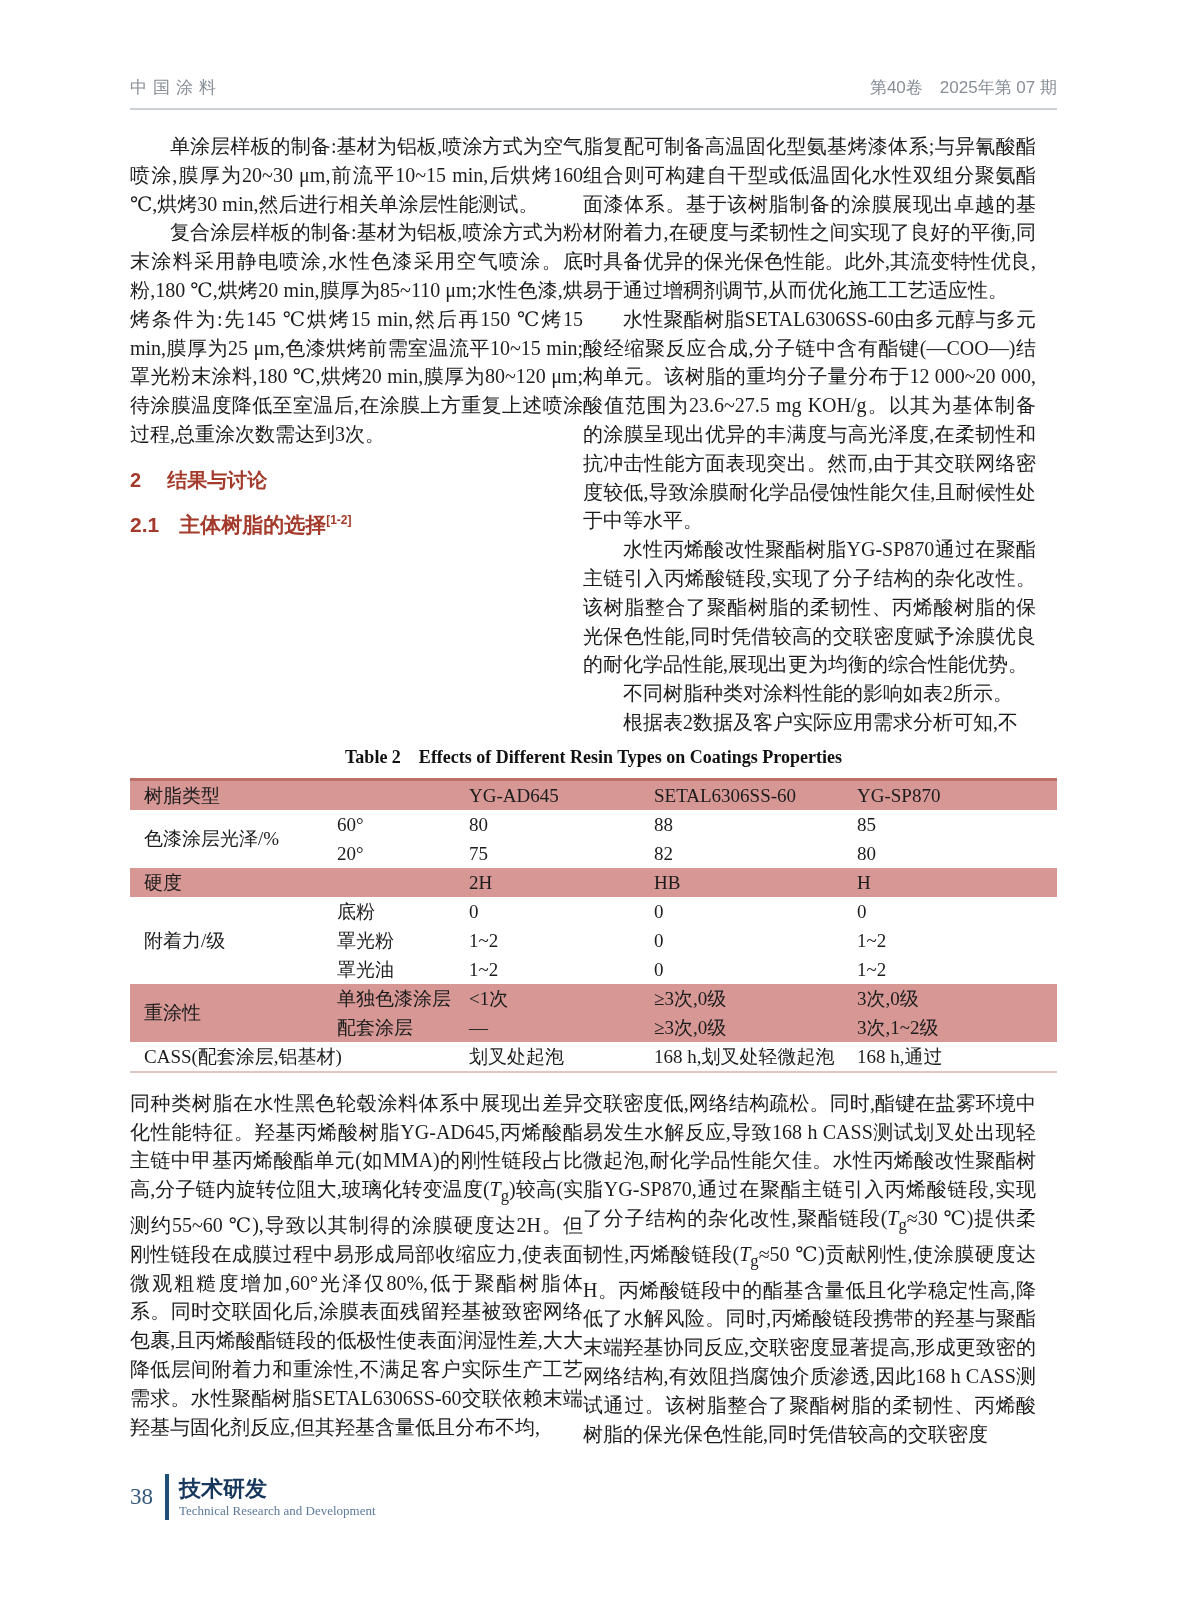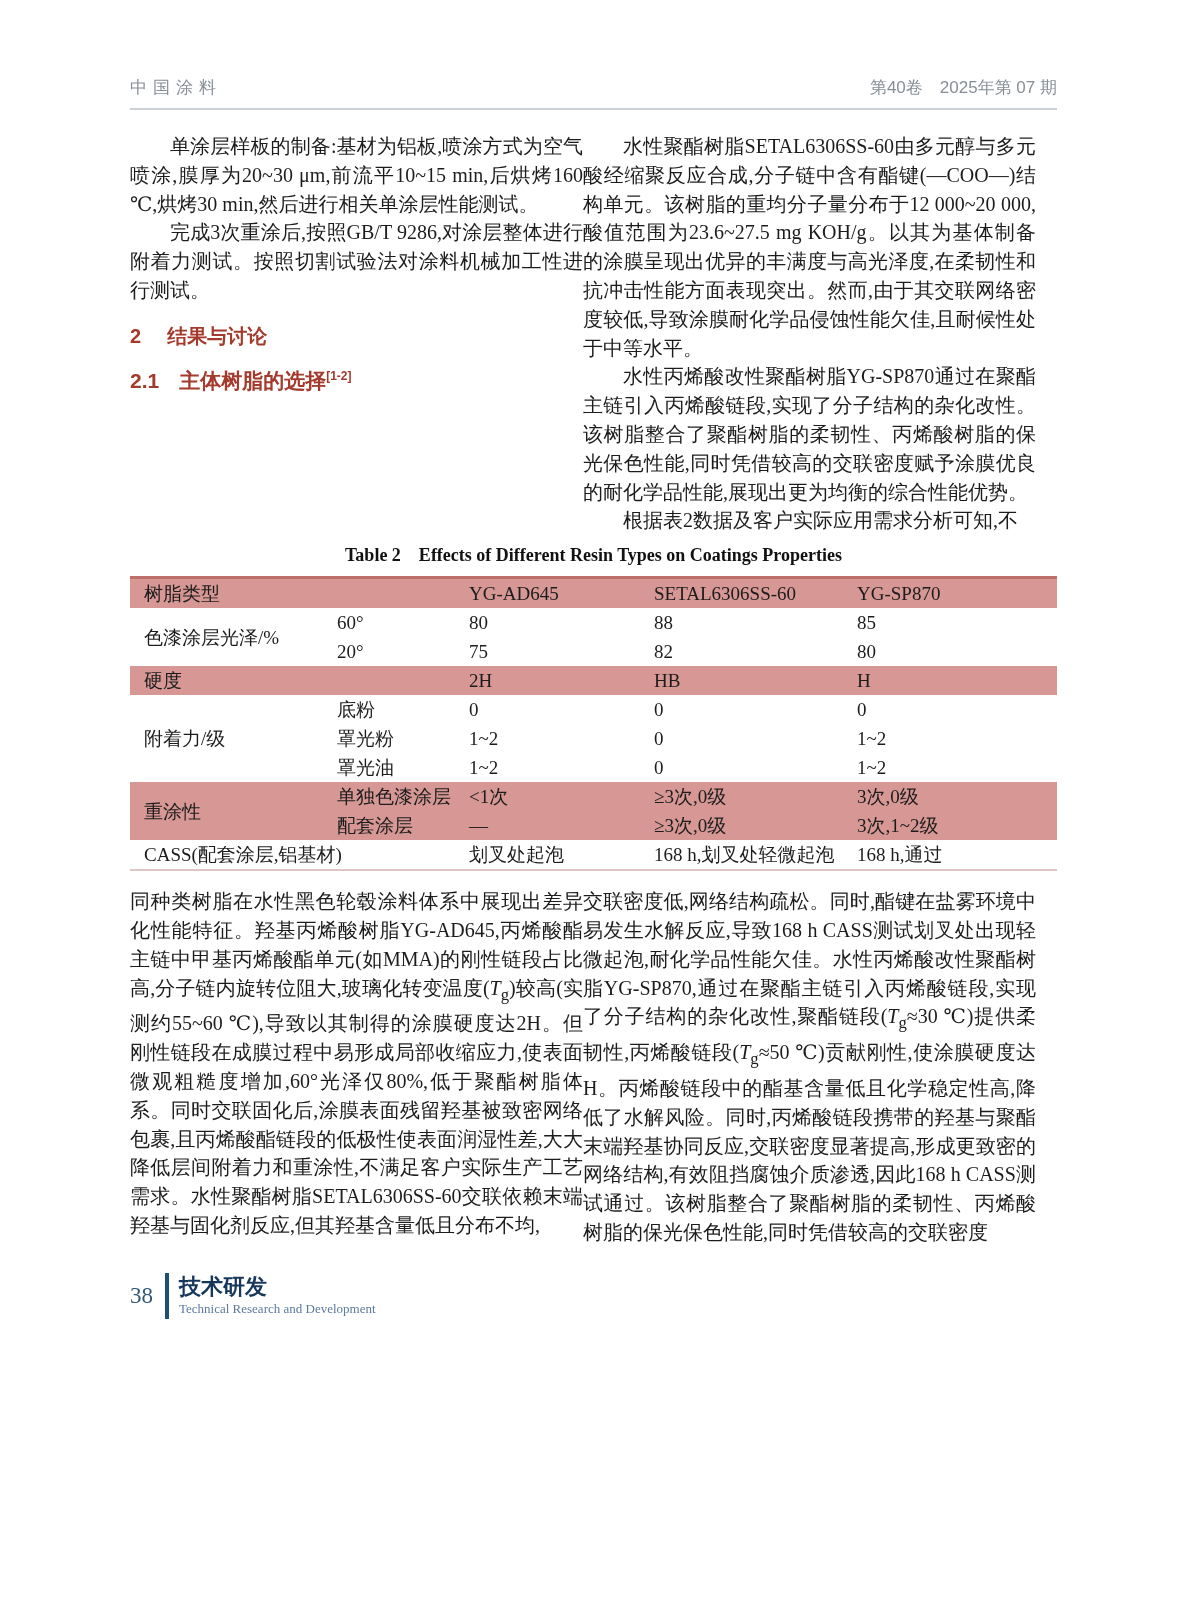--- a/index.html
+++ b/index.html
@@ -92,33 +92,35 @@
 
   <div class="runhead">
     <span class="journal-name">中国涂料</span>
     <span class="issue-info">第40卷　2025年第 07 期</span>
   </div>
 
   <div class="cols">
     <div class="col">
       <div>
           <p class="indent">单涂层样板的制备:基材为铝板,喷涂方式为空气喷涂,膜厚为20~30 μm,前流平10~15 min,后烘烤160 ℃,烘烤30 min,然后进行相关单涂层性能测试。</p>
-          <p class="indent">完成3次重涂后,按照GB/T 9286,对涂层整体进行附着力测试。按照切割试验法对涂料机械加工性进行测试。</p>
+          <p class="indent">复合涂层样板的制备:基材为铝板,喷涂方式为粉末涂料采用静电喷涂,水性色漆采用空气喷涂。底粉,180 ℃,烘烤20 min,膜厚为85~110 μm;水性色漆,烘烤条件为:先145 ℃烘烤15 min,然后再150 ℃烤15 min,膜厚为25 μm,色漆烘烤前需室温流平10~15 min;罩光粉末涂料,180 ℃,烘烤20 min,膜厚为80~120 μm;待涂膜温度降低至室温后,在涂膜上方重复上述喷涂过程,总重涂次数需达到3次。</p>
         </div>
       <h2 class="sec">
         <span class="h-num">2</span><span>结果与讨论</span>
       </h2>
       <h3 class="subsec">
         <span class="h-num">2.1</span><span>主体树脂的选择</span><sup>[1-2]</sup>
       </h3>
     </div>
     <div class="col">
       <div>
+          <p>脂复配可制备高温固化型氨基烤漆体系;与异氰酸酯组合则可构建自干型或低温固化水性双组分聚氨酯面漆体系。基于该树脂制备的涂膜展现出卓越的基材附着力,在硬度与柔韧性之间实现了良好的平衡,同时具备优异的保光保色性能。此外,其流变特性优良,易于通过增稠剂调节,从而优化施工工艺适应性。</p>
           <p class="indent">水性聚酯树脂SETAL6306SS-60由多元醇与多元酸经缩聚反应合成,分子链中含有酯键(—COO—)结构单元。该树脂的重均分子量分布于12 000~20 000,酸值范围为23.6~27.5 mg KOH/g。以其为基体制备的涂膜呈现出优异的丰满度与高光泽度,在柔韧性和抗冲击性能方面表现突出。然而,由于其交联网络密度较低,导致涂膜耐化学品侵蚀性能欠佳,且耐候性处于中等水平。</p>
           <p class="indent">水性丙烯酸改性聚酯树脂YG-SP870通过在聚酯主链引入丙烯酸链段,实现了分子结构的杂化改性。该树脂整合了聚酯树脂的柔韧性、丙烯酸树脂的保光保色性能,同时凭借较高的交联密度赋予涂膜优良的耐化学品性能,展现出更为均衡的综合性能优势。</p>
+          <p class="indent">不同树脂种类对涂料性能的影响如表2所示。</p>
           <p class="indent">根据表2数据及客户实际应用需求分析可知,不</p>
         </div>
     </div>
   </div>
 
   <div class="table-block">
     <div class="tbl-title-en">Table 2　Effects of Different Resin Types on Coatings Properties</div>
     <table class="data">
       <colgroup>
         <col style="width:205px">

